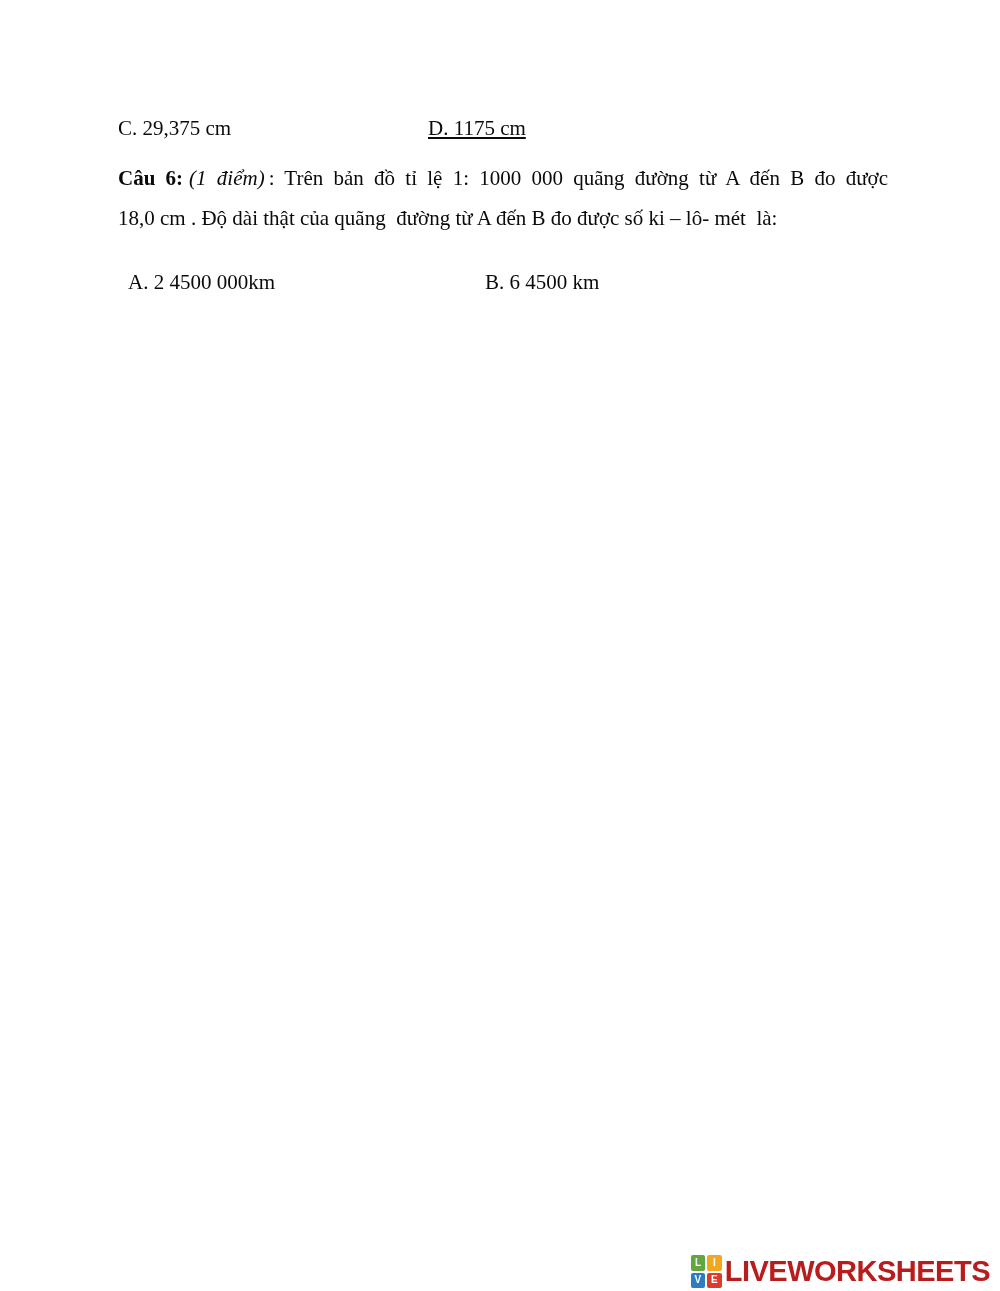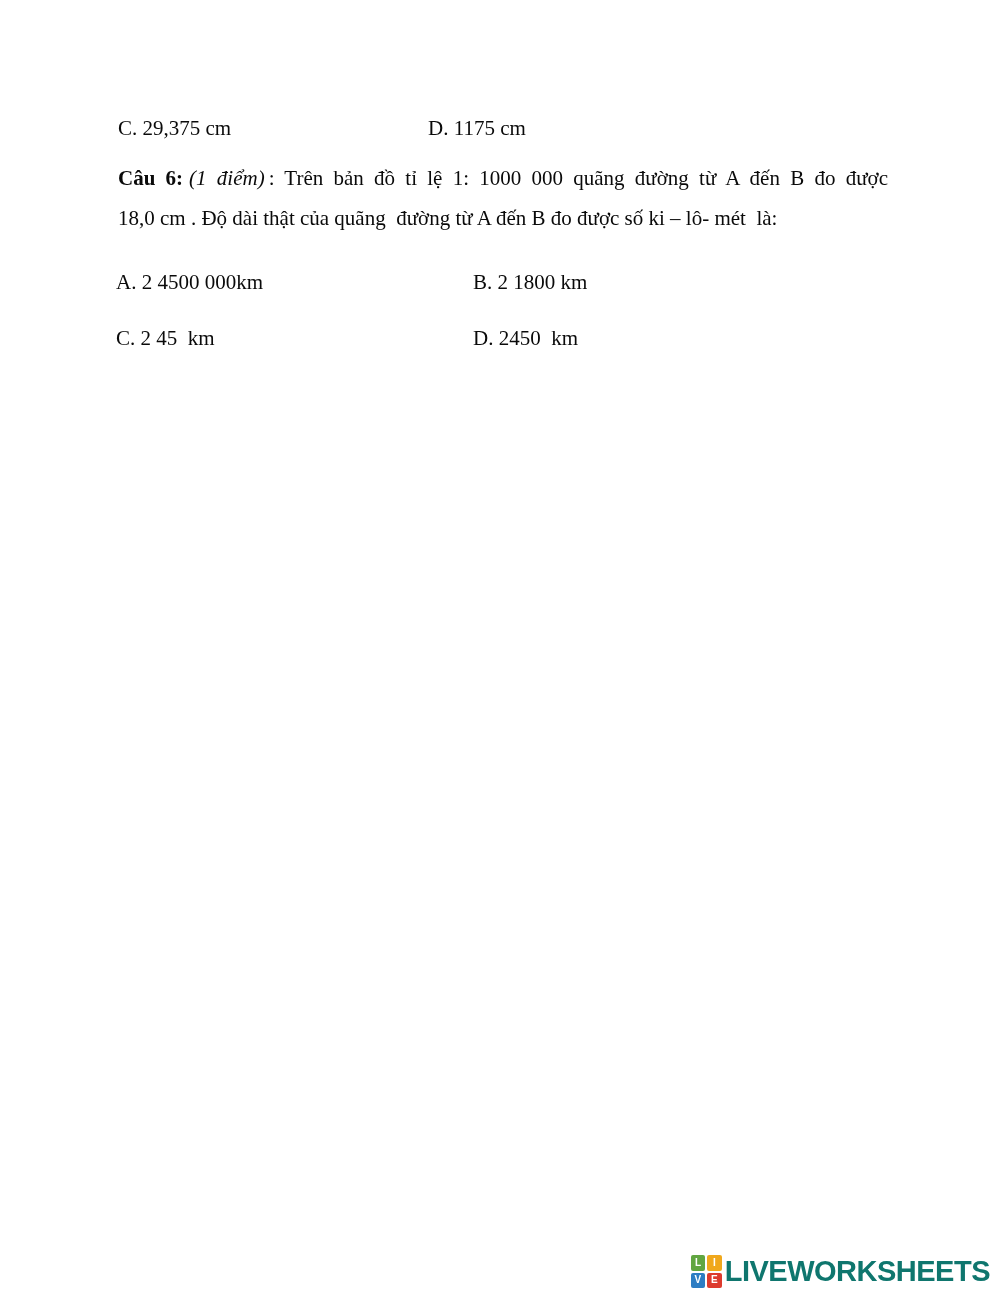--- a/index.html
+++ b/index.html
@@ -17,21 +17,21 @@
   .prev-row {
     position: absolute;
     left: 118px;
     top: 114px;
     width: 770px;
     font-size: 21px;
     line-height: 28px;
     display: flex;
   }
   .prev-row .cell-left { width: 310px; flex: 0 0 310px; white-space: pre-wrap; }
-  .prev-row .cell-right { white-space: pre-wrap; }
+  .prev-row .cell-right { white-space: pre-wrap; text-decoration: underline; }
 
   
   .question {
     position: absolute;
     left: 118px;
     top: 158px;
     width: 770px;
     font-size: 21px;
     line-height: 40px;
   }
@@ -40,21 +40,21 @@
     text-align-last: justify;
     white-space: normal;
   }
   .q-label { font-weight: bold; margin-right: 6px; }
   .q-points { font-style: italic; margin-right: 4px; }
   .q-line2 { white-space: pre-wrap; }
 
   
   .opt-row {
     position: absolute;
-    left: 116px;
+    left: 128px;
     width: 760px;
     font-size: 21px;
     line-height: 28px;
     display: flex;
   }
   .opt-row.row-ab { top: 268px; }
   .opt-row.row-cd { top: 324px; }
   .opt-row .cell-left { width: 357px; flex: 0 0 357px; white-space: pre-wrap; }
   .opt-row .cell-right { white-space: pre-wrap; }
 
@@ -84,21 +84,21 @@
     font-weight: bold;
     font-size: 10px;
     border-radius: 2px;
     line-height: 1;
   }
   .tile-l { background: #61a641; }
   .tile-i { background: #f0a81c; }
   .tile-v { background: #2d7dc3; }
   .tile-e { background: #dd3b2e; }
   .logo-text {
-    color: #0f766e;
+    color: #b91c1c;
     font-weight: bold;
     font-size: 29px;
     letter-spacing: -0.5px;
     line-height: 1;
   }
 </style>
 </head>
 <body>
 
 <div class="page">
@@ -110,27 +110,23 @@
 
   <div class="question">
     <div class="q-line1">
       <span class="q-label">Câu 6:</span><span class="q-points">(1 điểm)</span><span class="q-text">: Trên bản đồ tỉ lệ 1: 1000 000 quãng đường từ A đến B đo được</span>
     </div>
     <div class="q-line2">18,0 cm . Độ dài thật của quãng  đường từ A đến B đo được số ki – lô- mét  là:</div>
   </div>
 
   <div class="opt-row row-ab">
     <span class="cell-left">A. 2 4500 000km</span>
-    <span class="cell-right">B. 2 1800 km</span>
+    <span class="cell-right">B. 6 4500 km</span>
   </div>
 
-  <div class="opt-row row-cd">
-    <span class="cell-left">C. 2 45  km</span>
-    <span class="cell-right">D. 2450  km</span>
-  </div>
 
   <div class="footer-logo">
     <span class="logo-grid">
       <span class="logo-tile tile-l">L</span>
       <span class="logo-tile tile-i">I</span>
       <span class="logo-tile tile-v">V</span>
       <span class="logo-tile tile-e">E</span>
     </span>
     <span class="logo-text">LIVEWORKSHEETS</span>
   </div>

